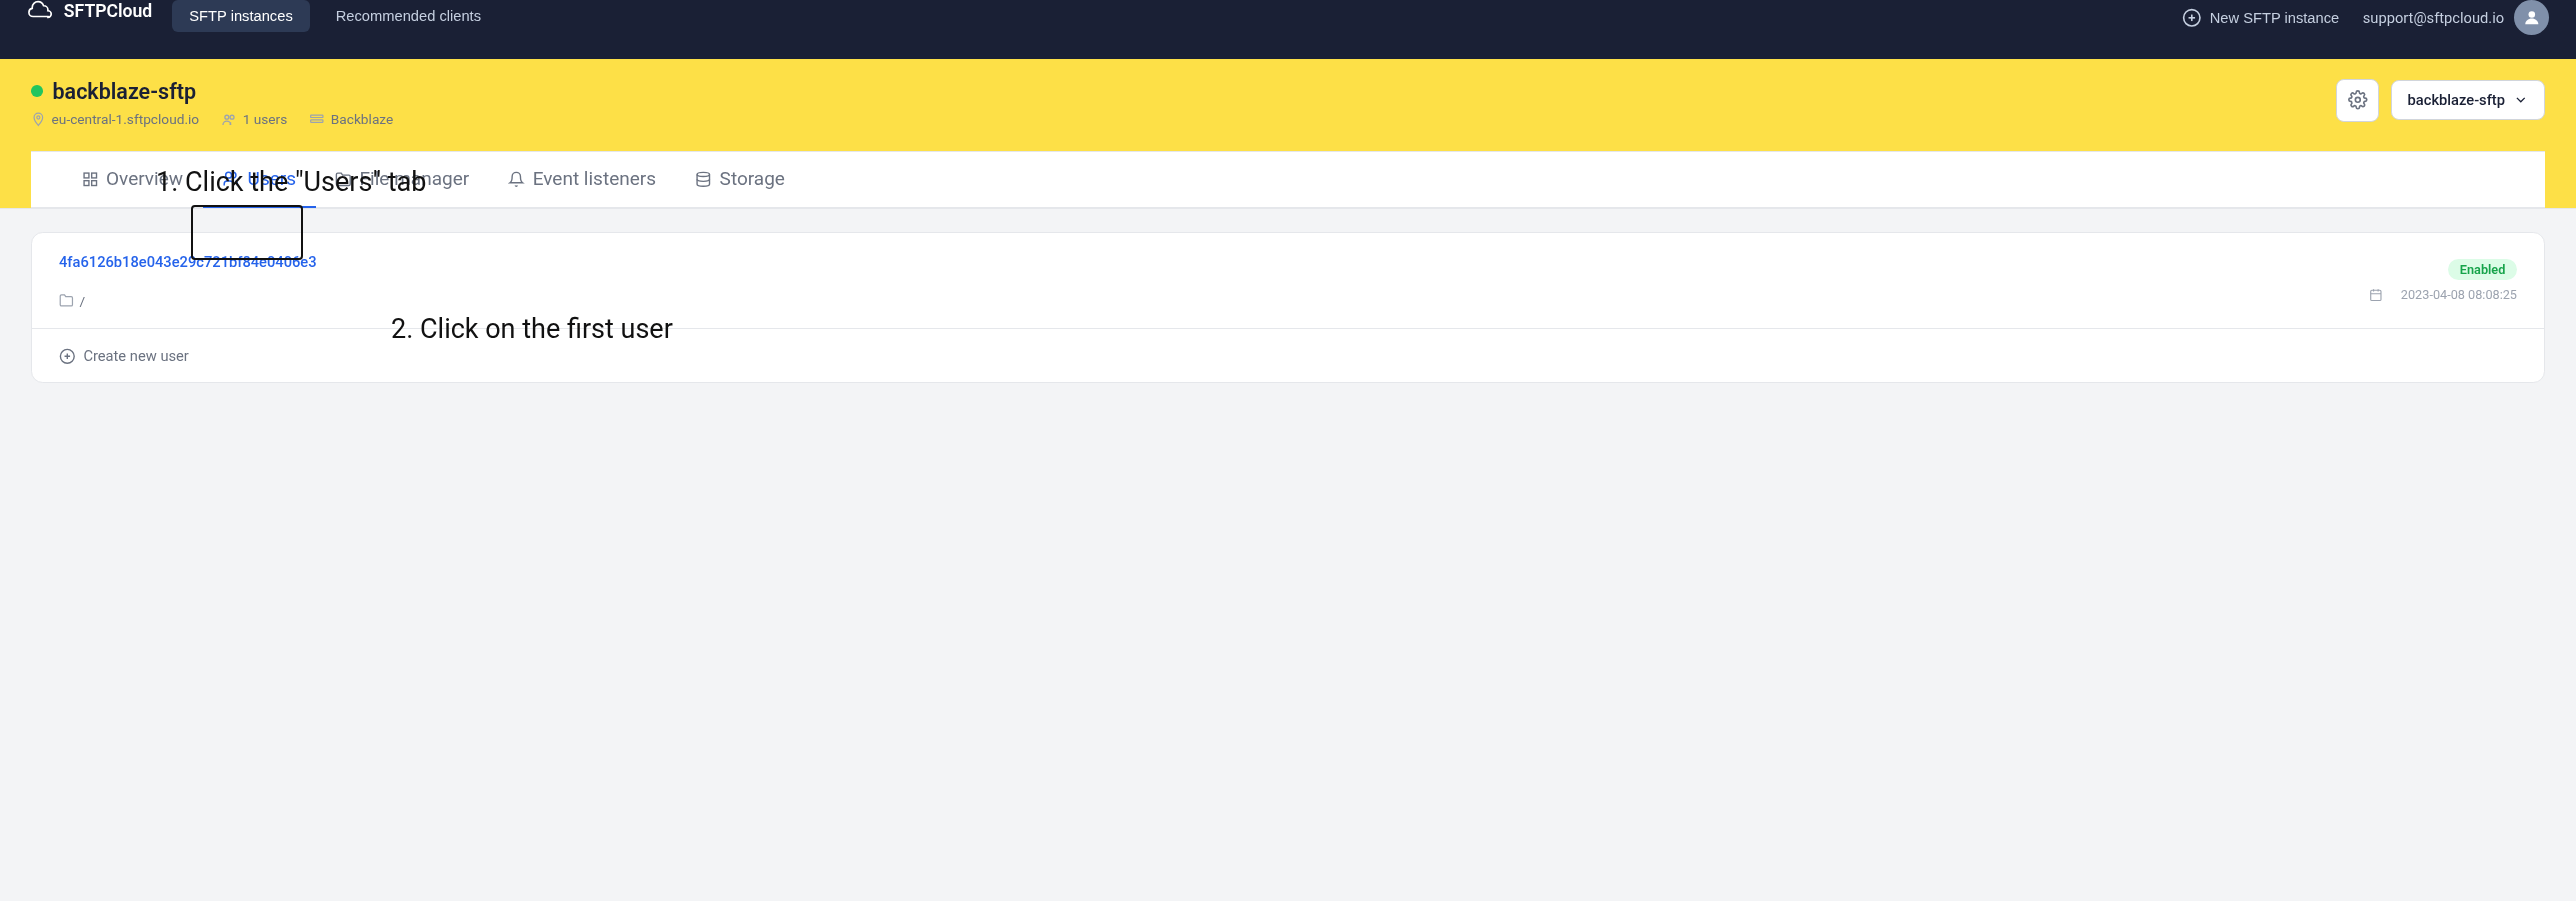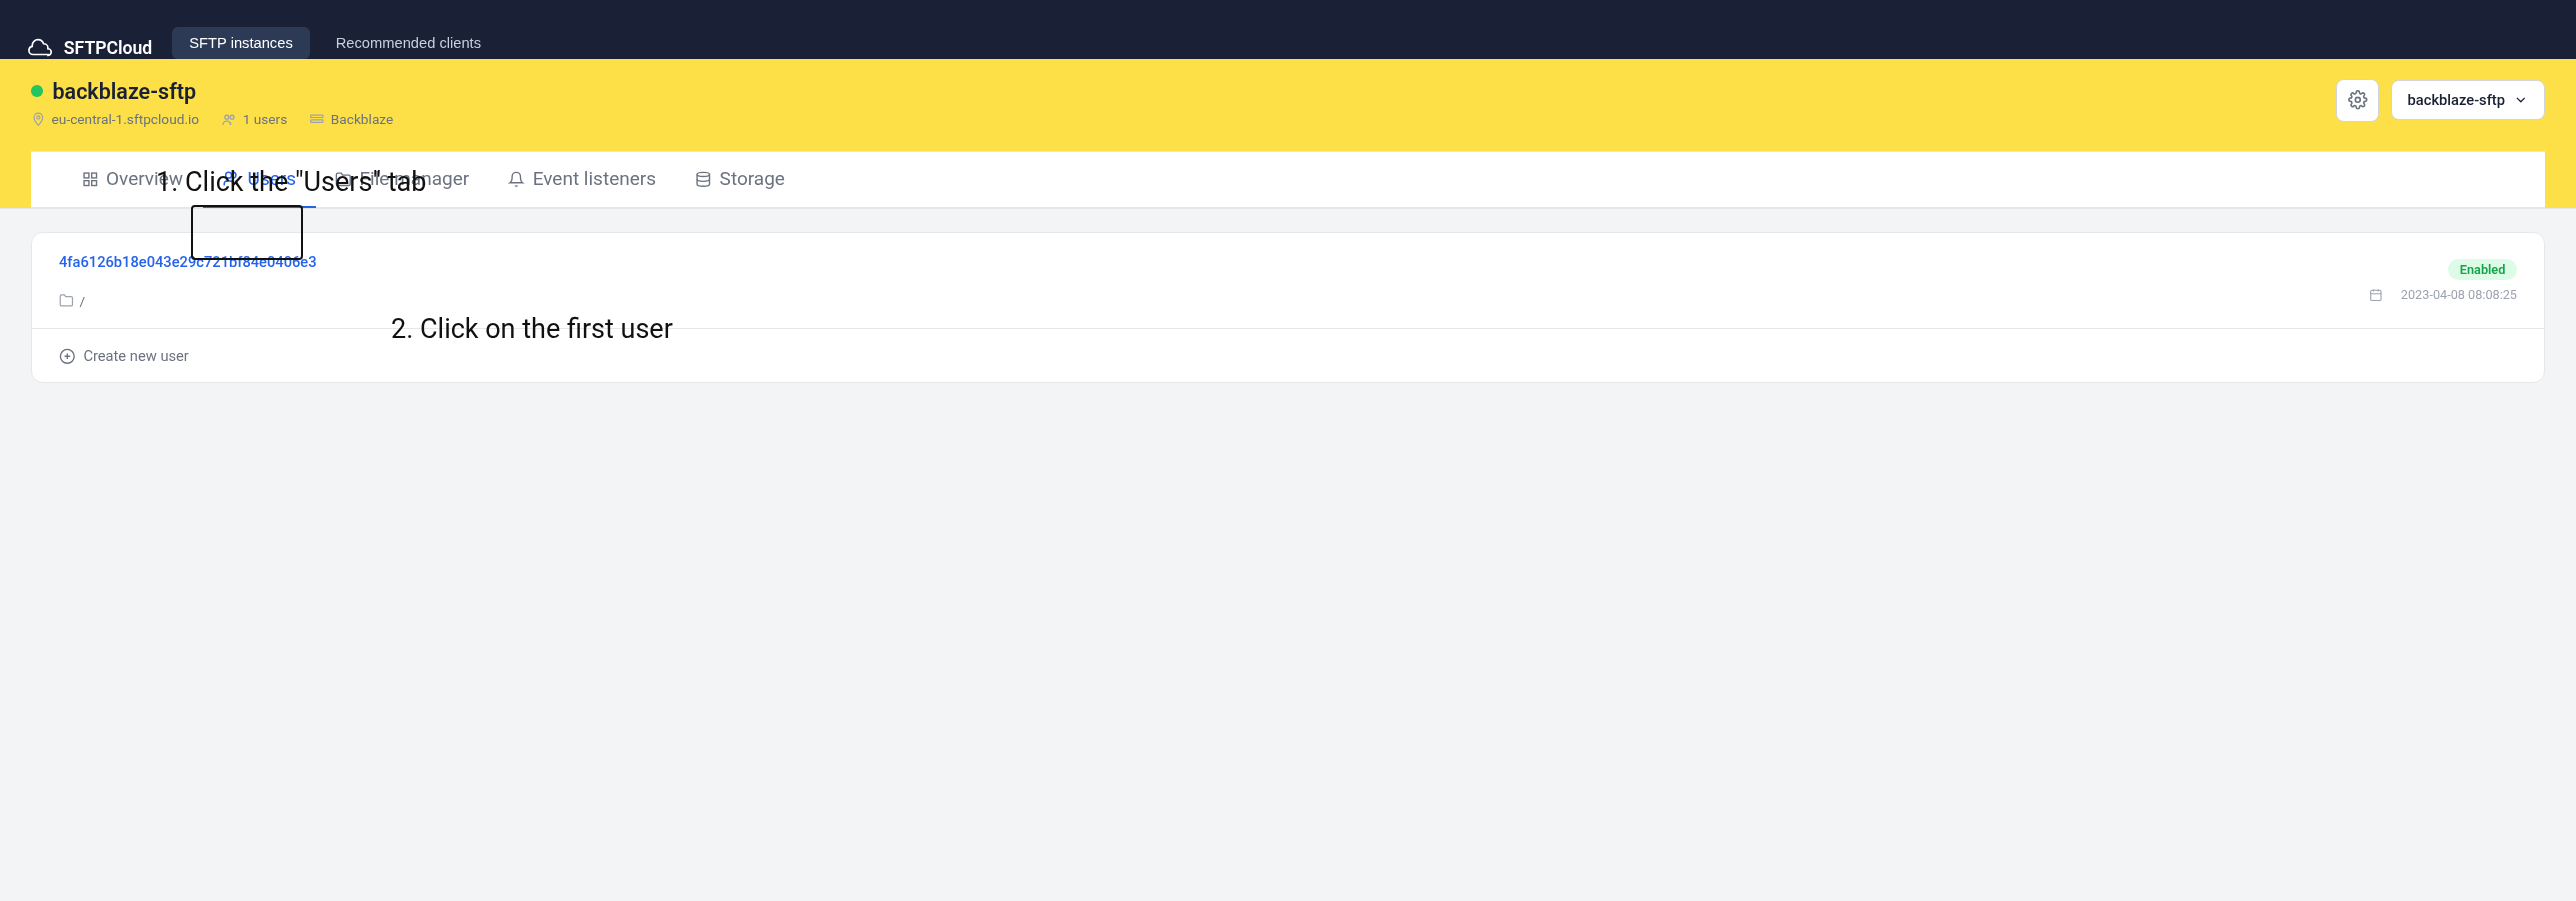--- a/index.html
+++ b/index.html
@@ -2,21 +2,21 @@
 <html><head>
   <meta charset="utf-8">
   <style>
     * { box-sizing: border-box; margin: 0; padding: 0; }
     body { font-family: -apple-system, BlinkMacSystemFont, 'Segoe UI', Roboto, sans-serif; background: #f3f4f6; min-height: 100vh; }
 
     
     .navbar {
       background: #1a2035;
       display: flex;
-      align-items: flex-end;
+      align-items: flex-start;
       padding: 0 27px;
       height: 59px;
       gap: 7.8px;
     }
     .navbar-brand {
       display: flex;
       align-items: center;
       gap: 9.8px;
       color: #fff;
       font-size: 17.6px;
@@ -283,20 +283,39 @@
 
       <svg class="brand-icon" viewBox="0 0 32 26" fill="none" xmlns="http://www.w3.org/2000/svg">
         <path d="M25 20H7C4.24 20 2 17.76 2 15c0-2.42 1.72-4.44 4.01-4.9C6 9.76 6 9.38 6 9c0-3.87 3.13-7 7-7 3.16 0 5.84 2.1 6.71 5H20c2.76 0 5 2.24 5 5 0 .34-.04.67-.09 1H25c2.21 0 4 1.79 4 4s-1.79 4-4 4z" stroke="white" stroke-width="2" fill="none"></path>
       </svg>
       <span>SFTPCloud</span>
     </div>
 
     <button class="nav-btn nav-btn-active">SFTP instances</button>
     <button class="nav-btn nav-btn-plain">Recommended clients</button>
 
+    <div class="navbar-right">
+      <button class="new-instance-btn">
+        <svg width="19.6" height="19.6" viewBox="0 0 24 24" fill="none" stroke="#c5cfe0" stroke-width="2">
+          <circle cx="12" cy="12" r="10"></circle>
+          <line x1="12" y1="8" x2="12" y2="16"></line>
+          <line x1="8" y1="12" x2="16" y2="12"></line>
+        </svg>
+        <span>New SFTP instance</span>
+      </button>
+      <div class="user-email">
+        <span>support@sftpcloud.io</span>
+        <div class="avatar">
+          <svg width="19.6" height="19.6" viewBox="0 0 24 24" fill="#fff">
+            <circle cx="12" cy="8" r="4"></circle>
+            <path d="M4 20c0-4 3.58-7 8-7s8 3 8 7"></path>
+          </svg>
+        </div>
+      </div>
+    </div>
   </nav>
 
   <div style="background:#fde047; padding: 19.6px 31px 0 31px; border-bottom: 1px solid #e5e7eb;">
     <div class="instance-header">
       <div class="instance-info">
         <div class="instance-title">
           <span class="status-dot"></span>
           <span>backblaze-sftp</span>
         </div>
         <div class="instance-meta">

